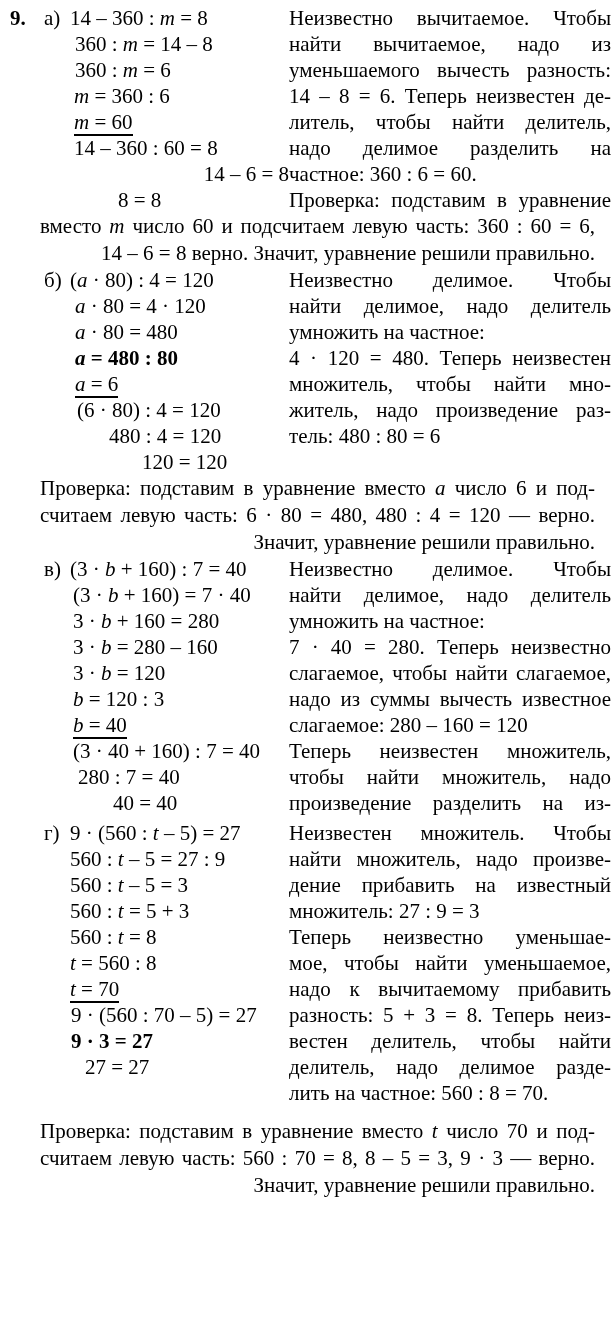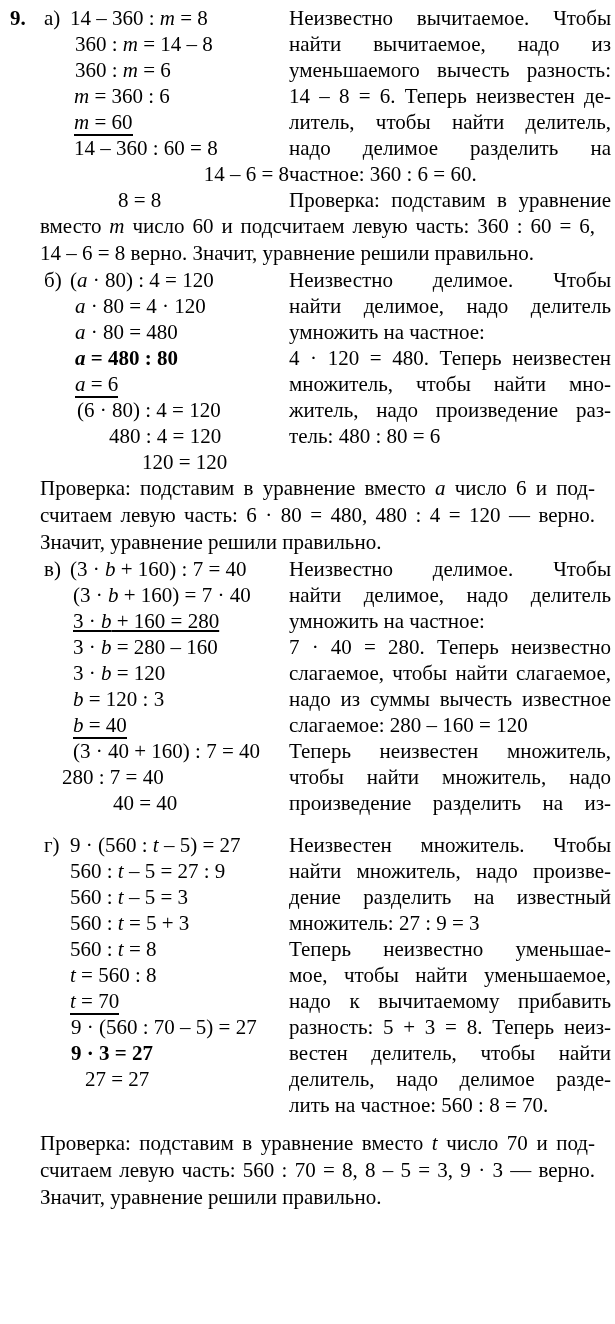--- a/index.html
+++ b/index.html
@@ -60,29 +60,29 @@
     text-align: justify;
     text-align-last: justify;
   }
   .full-block {
     box-sizing: border-box;
     padding-left: 40px;
     padding-right: 20px;
     line-height: 27px;
   }
   .full-line {
-    text-align: left;
+    text-align: right;
   }
   .full-line.stretch {
     text-align: justify;
     text-align-last: justify;
   }
   
   .part-row[data-name="part-v"] + .full-block { margin-top: 8px; }
-  .part-row[data-name="part-g"] { margin-top: 16px; }
+  .part-row[data-name="part-g"] { margin-top: 4px; }
   .part-row[data-name="part-g"] + .full-block { margin-top: 12px; }
   i { font-style: italic; }
 </style>
 </head>
 <body>
 
 <div id="page" data-name="solution-page">
   <div id="problem-number" data-name="problem-number">9.</div>
   <div id="parts-container" data-name="parts-container">
       <div class="part-row" data-name="part-a">
@@ -134,27 +134,27 @@
       </div>
       <div class="full-block" data-name="check-paragraph-b">
         <div class="full-line stretch" data-name="paragraph-line">Проверка: подставим в уравнение вместо <i>a</i> число 6 и под-</div>
         <div class="full-line stretch" data-name="paragraph-line">считаем левую часть: 6 · 80 = 480, 480 : 4 = 120 — верно.</div>
         <div class="full-line" data-name="paragraph-line">Значит, уравнение решили правильно.</div>
       </div>
       <div class="part-row" data-name="part-v">
         <div class="eq-col" data-name="equations-column">
           <div class="eq-line" data-name="equation-line"><span class="part-label" data-name="part-label">в)</span><span data-name="equation-text">(3 · <i>b</i> + 160) : 7 = 40</span></div>
           <div class="eq-line" data-name="equation-line" style="margin-left: 29px;"><span data-name="equation-text">(3 · <i>b</i> + 160) = 7 · 40</span></div>
-          <div class="eq-line" data-name="equation-line" style="margin-left: 29px; text-decoration: underline;"><span data-name="equation-text">3 · <i>b</i> + 160 = 280</span></div>
+          <div class="eq-line" data-name="equation-line" style="margin-left: 29px;"><span data-name="equation-text">3 · <i>b</i> + 160 = 280</span></div>
           <div class="eq-line" data-name="equation-line" style="margin-left: 29px;"><span data-name="equation-text">3 · <i>b</i> = 280 – 160</span></div>
           <div class="eq-line" data-name="equation-line" style="margin-left: 29px;"><span data-name="equation-text">3 · <i>b</i> = 120</span></div>
           <div class="eq-line" data-name="equation-line" style="margin-left: 29px;"><span data-name="equation-text"><i>b</i> = 120 : 3</span></div>
           <div class="eq-line" data-name="equation-line" style="margin-left: 29px;"><span class="eq-underline" data-name="equation-text"><i>b</i> = 40</span></div>
           <div class="eq-line" data-name="equation-line" style="margin-left: 29px;"><span data-name="equation-text">(3 · 40 + 160) : 7 = 40</span></div>
-          <div class="eq-line" data-name="equation-line" style="margin-left: 18px;"><span data-name="equation-text">280 : 7 = 40</span></div>
+          <div class="eq-line" data-name="equation-line" style="margin-left: 34px;"><span data-name="equation-text">280 : 7 = 40</span></div>
           <div class="eq-line" data-name="equation-line" style="margin-left: 69px;"><span data-name="equation-text">40 = 40</span></div>
         </div>
         <div class="expl-col" data-name="explanation-column">
           <div class="expl-line stretch" data-name="explanation-line">Неизвестно делимое. Чтобы</div>
           <div class="expl-line stretch" data-name="explanation-line">найти делимое, надо делитель</div>
           <div class="expl-line" data-name="explanation-line">умножить на частное:</div>
           <div class="expl-line stretch" data-name="explanation-line">7 · 40 = 280. Теперь неизвестно</div>
           <div class="expl-line stretch" data-name="explanation-line">слагаемое, чтобы найти слагаемое,</div>
           <div class="expl-line stretch" data-name="explanation-line">надо из суммы вычесть известное</div>
           <div class="expl-line" data-name="explanation-line">слагаемое: 280 – 160 = 120</div>
@@ -172,21 +172,21 @@
           <div class="eq-line" data-name="equation-line" style="margin-left: 26px;"><span data-name="equation-text">560 : <i>t</i> = 8</span></div>
           <div class="eq-line" data-name="equation-line" style="margin-left: 26px;"><span data-name="equation-text"><i>t</i> = 560 : 8</span></div>
           <div class="eq-line" data-name="equation-line" style="margin-left: 26px;"><span class="eq-underline" data-name="equation-text"><i>t</i> = 70</span></div>
           <div class="eq-line" data-name="equation-line" style="margin-left: 27px;"><span data-name="equation-text">9 · (560 : 70 – 5) = 27</span></div>
           <div class="eq-line" data-name="equation-line" style="margin-left: 27px; font-weight: bold;"><span data-name="equation-text">9 · 3 = 27</span></div>
           <div class="eq-line" data-name="equation-line" style="margin-left: 41px;"><span data-name="equation-text">27 = 27</span></div>
         </div>
         <div class="expl-col" data-name="explanation-column">
           <div class="expl-line stretch" data-name="explanation-line">Неизвестен множитель. Чтобы</div>
           <div class="expl-line stretch" data-name="explanation-line">найти множитель, надо произве-</div>
-          <div class="expl-line stretch" data-name="explanation-line">дение разделить на известный</div>
+          <div class="expl-line stretch" data-name="explanation-line">дение прибавить на известный</div>
           <div class="expl-line" data-name="explanation-line">множитель: 27 : 9 = 3</div>
           <div class="expl-line stretch" data-name="explanation-line">Теперь неизвестно уменьшае-</div>
           <div class="expl-line stretch" data-name="explanation-line">мое, чтобы найти уменьшаемое,</div>
           <div class="expl-line stretch" data-name="explanation-line">надо к вычитаемому прибавить</div>
           <div class="expl-line stretch" data-name="explanation-line">разность: 5 + 3 = 8. Теперь неиз-</div>
           <div class="expl-line stretch" data-name="explanation-line">вестен делитель, чтобы найти</div>
           <div class="expl-line stretch" data-name="explanation-line">делитель, надо делимое разде-</div>
           <div class="expl-line" data-name="explanation-line">лить на частное: 560 : 8 = 70.</div>
         </div>
       </div>

